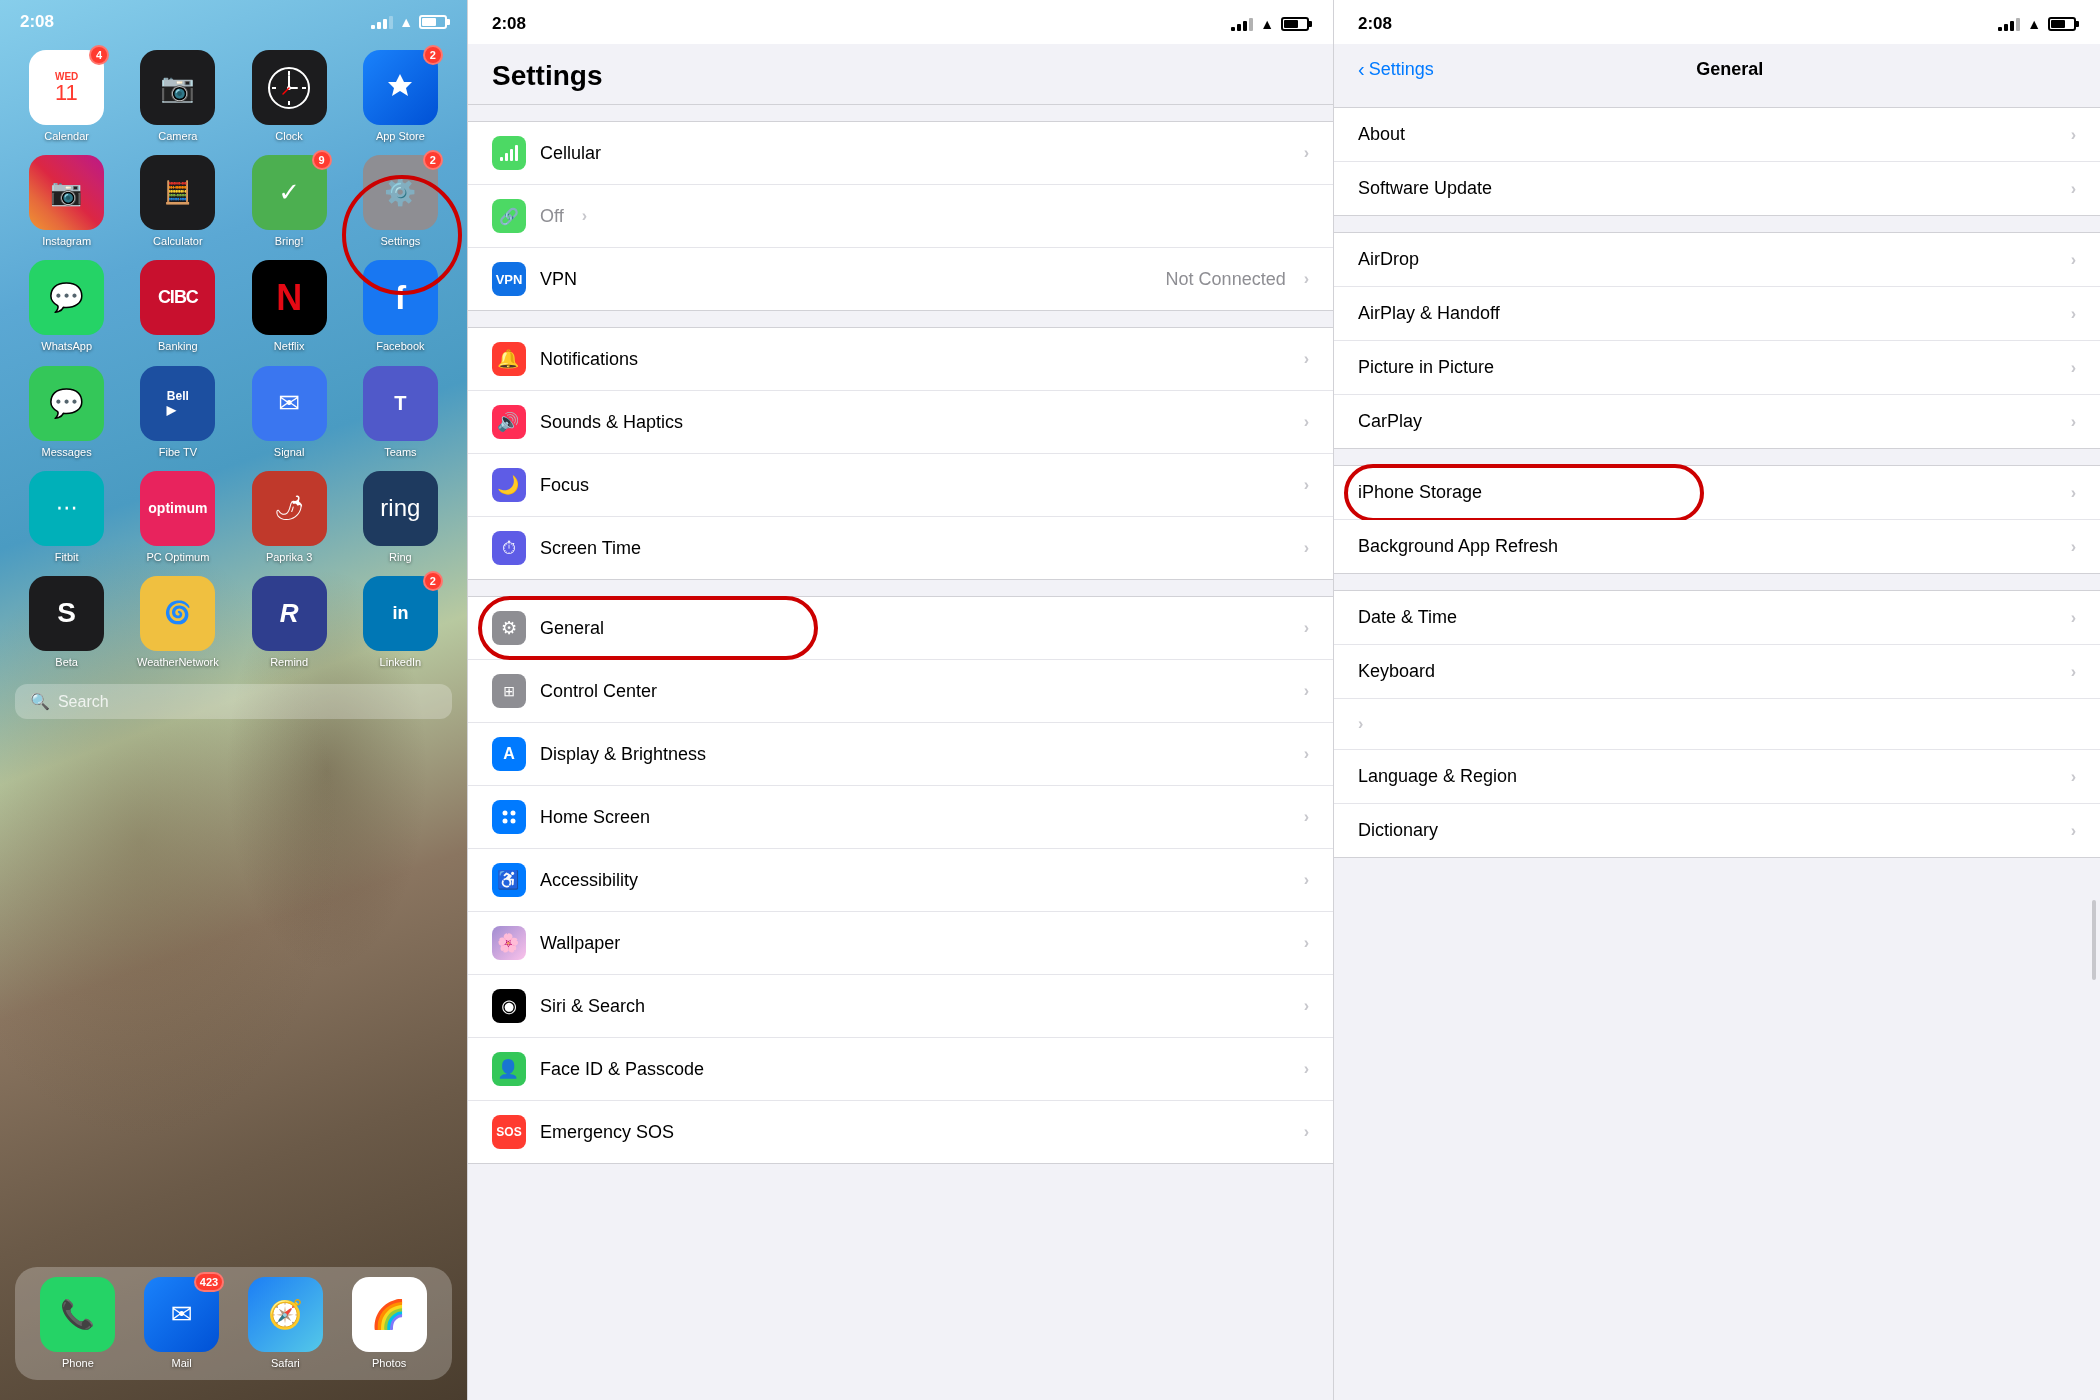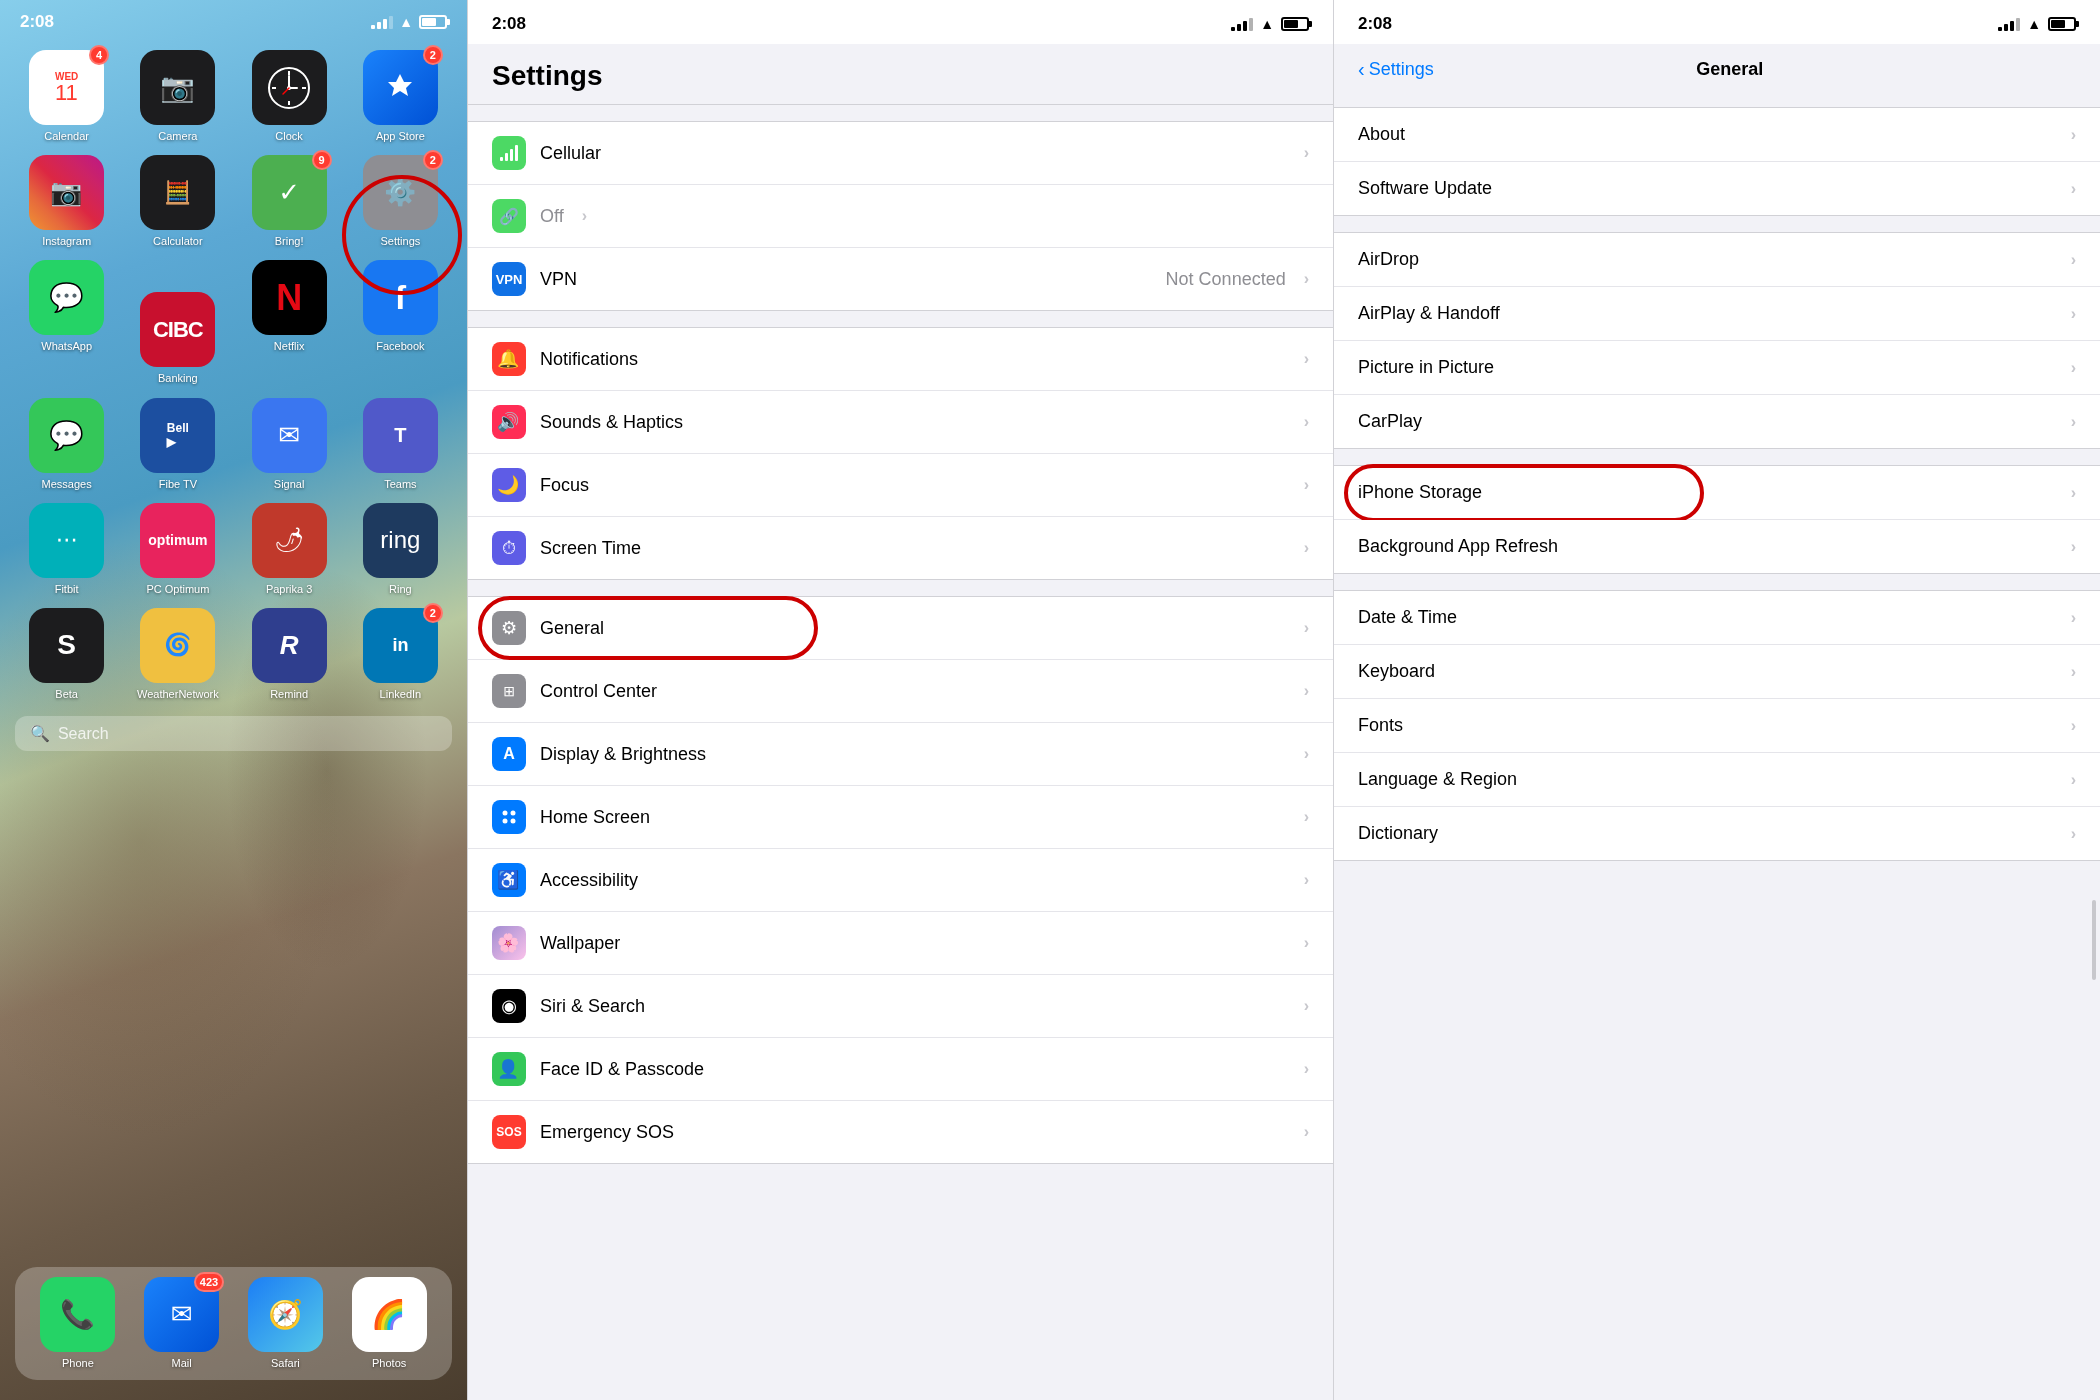--- a/index.html
+++ b/index.html
@@ -539,21 +539,21 @@
         <div class="badge">2</div>
       </div>
       <span class="app-label">Settings</span>
     </div>
 
     <div class="app-icon-wrap">
       <div class="app-icon app-whatsapp" style="color:white;font-size:28px;">💬</div>
       <span class="app-label">WhatsApp</span>
     </div>
     <div class="app-icon-wrap">
-      <div class="app-icon app-banking" style="color:white;font-size:22px;font-weight:700;letter-spacing:-1px;margin-top:32px;">CIBC</div>
+      <div class="app-icon app-banking" style="color:white;font-size:18px;font-weight:700;letter-spacing:-1px;">CIBC</div>
       <span class="app-label">Banking</span>
     </div>
     <div class="app-icon-wrap">
       <div class="app-icon app-netflix" style="color:#e50914;font-size:36px;font-weight:900;">N</div>
       <span class="app-label">Netflix</span>
     </div>
     <div class="app-icon-wrap">
       <div class="app-icon app-facebook" style="color:white;font-size:34px;font-weight:700;">f</div>
       <span class="app-label">Facebook</span>
     </div>
@@ -874,21 +874,20 @@
     <div class="general-section">
       <div class="general-row">
         <span class="general-row-label">Date &amp; Time</span>
         <span class="chevron">›</span>
       </div>
       <div class="general-row">
         <span class="general-row-label">Keyboard</span>
         <span class="chevron">›</span>
       </div>
       <div class="general-row">
-        <span class="general-row-label">Fonts</span>
         <span class="chevron">›</span>
       </div>
       <div class="general-row">
         <span class="general-row-label">Language &amp; Region</span>
         <span class="chevron">›</span>
       </div>
       <div class="general-row">
         <span class="general-row-label">Dictionary</span>
         <span class="chevron">›</span>
       </div>

